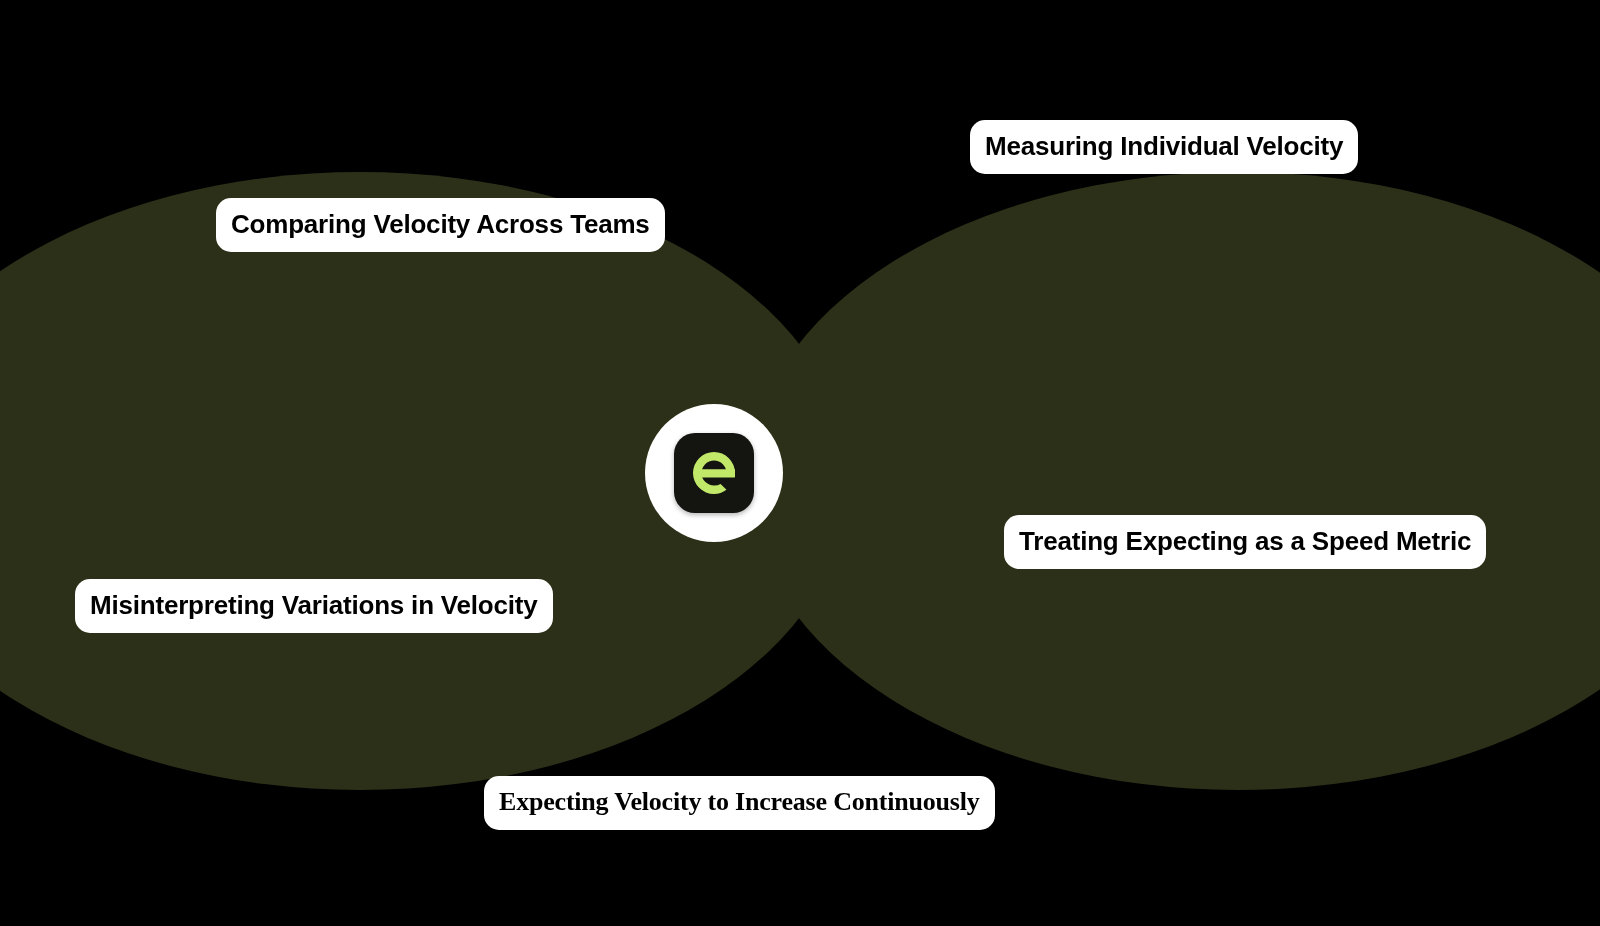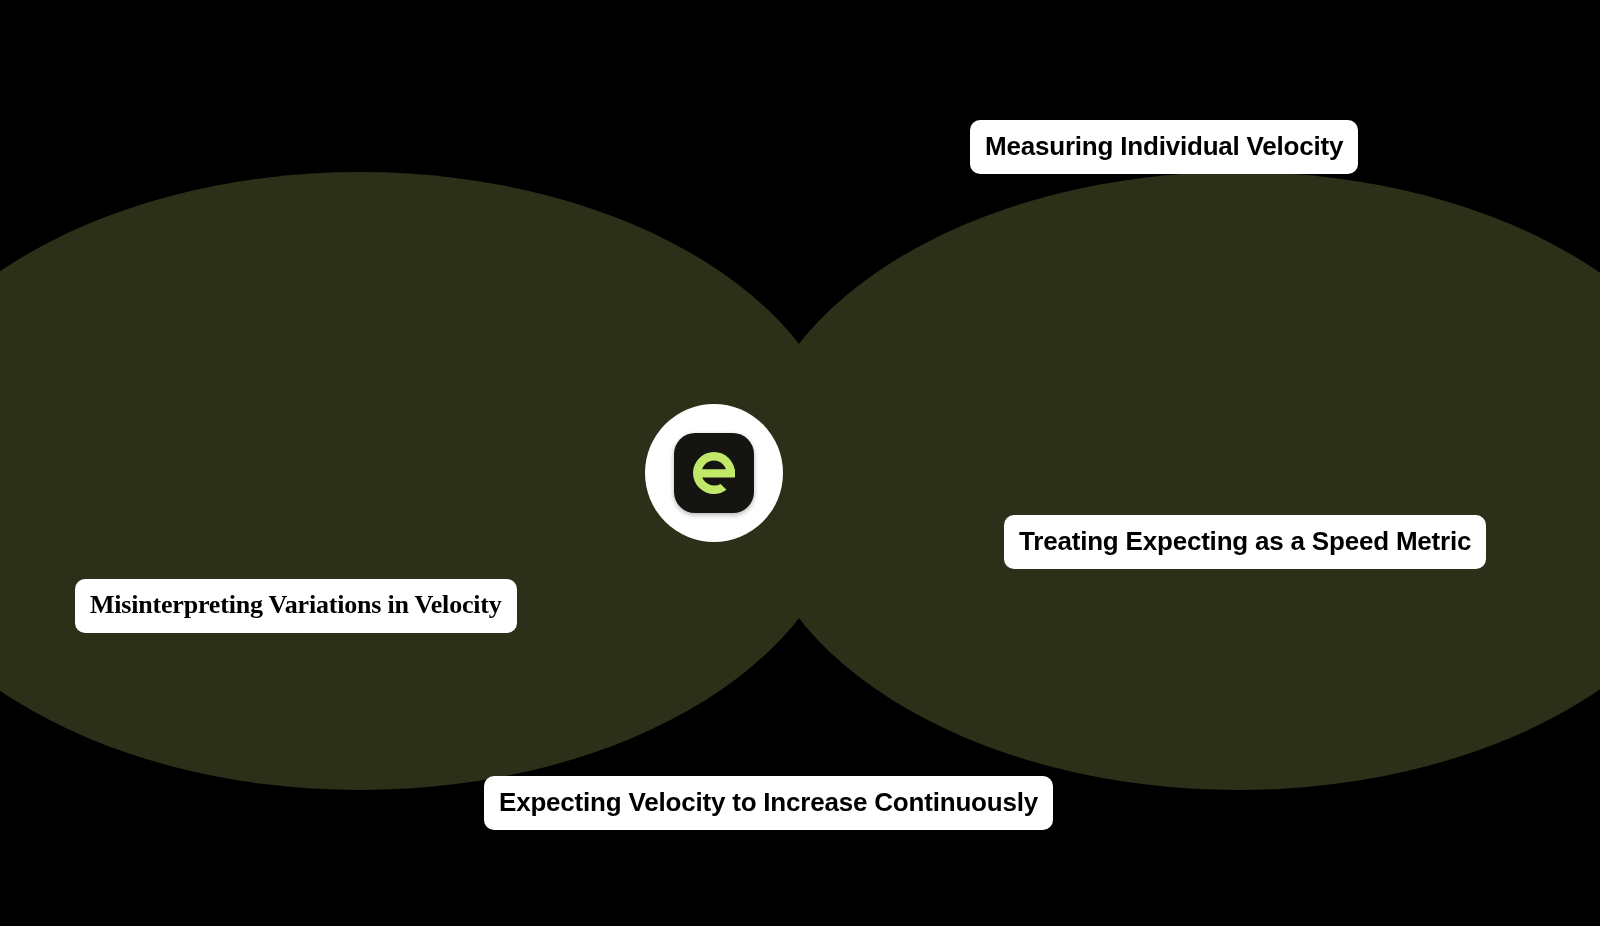--- a/index.html
+++ b/index.html
@@ -65,34 +65,34 @@
     justify-content: center;
     box-shadow: 0 2px 5px rgba(0,0,0,0.30);
   }
   #logo-tile svg { display: block; }
 
   
   .label-pill {
     position: absolute;
     background: #FFFFFF;
     color: #000000;
-    border-radius: 10px;
+    border-radius: 15px;
     font-size: 26px;
     font-weight: bold;
     line-height: 1;
     letter-spacing: -0.2px;
     padding: 13px 15px 15px 15px;
     white-space: nowrap;
   }
 
   #label-comparing-velocity-across-teams { left: 216px;  top: 198px; }
   #label-measuring-individual-velocity   { left: 970px;  top: 120px; }
-  #label-misinterpreting-variations      { left: 75px;   top: 579px; font-family: Liberation Serif, serif; }
+  #label-misinterpreting-variations      { left: 75px;   top: 579px; }
   #label-treating-velocity-speed-metric  { left: 1004px; top: 515px; }
-  #label-expecting-velocity-increase     { left: 484px;  top: 776px; }
+  #label-expecting-velocity-increase     { left: 484px;  top: 776px; font-family: Liberation Serif, serif; }
 </style>
 </head>
 <body>
 
 <div id="canvas">
 
   <div class="ellipse" id="ellipse-left"></div>
 
   <div class="ellipse" id="ellipse-right"></div>
 
@@ -106,20 +106,21 @@
                  A12.5 12.5 0 0 0 16.5 29
                  A12.5 12.5 0 0 0 29 41.5
                  L29 50
                  A21 21 0 0 1 29 8 Z" fill="#C2E86A"></path>
         <rect x="14" y="25.2" width="36" height="8.2" rx="0.6" fill="#C2E86A"></rect>
         <path d="M29 41.5 L29 50 A21 21 0 0 0 41.5 45.8 L35.6 39.9 A12.5 12.5 0 0 1 29 41.5 Z" fill="#C2E86A"></path>
       </svg>
     </div>
   </div>
 
+  <div class="label-pill" id="label-comparing-velocity-across-teams">Comparing Velocity Across Teams</div>
 
   <div class="label-pill" id="label-measuring-individual-velocity">Measuring Individual Velocity</div>
 
   <div class="label-pill" id="label-misinterpreting-variations">Misinterpreting Variations in Velocity</div>
 
   <div class="label-pill" id="label-treating-velocity-speed-metric">Treating Expecting as a Speed Metric</div>
 
   <div class="label-pill" id="label-expecting-velocity-increase">Expecting Velocity to Increase Continuously</div>
 
 </div>

